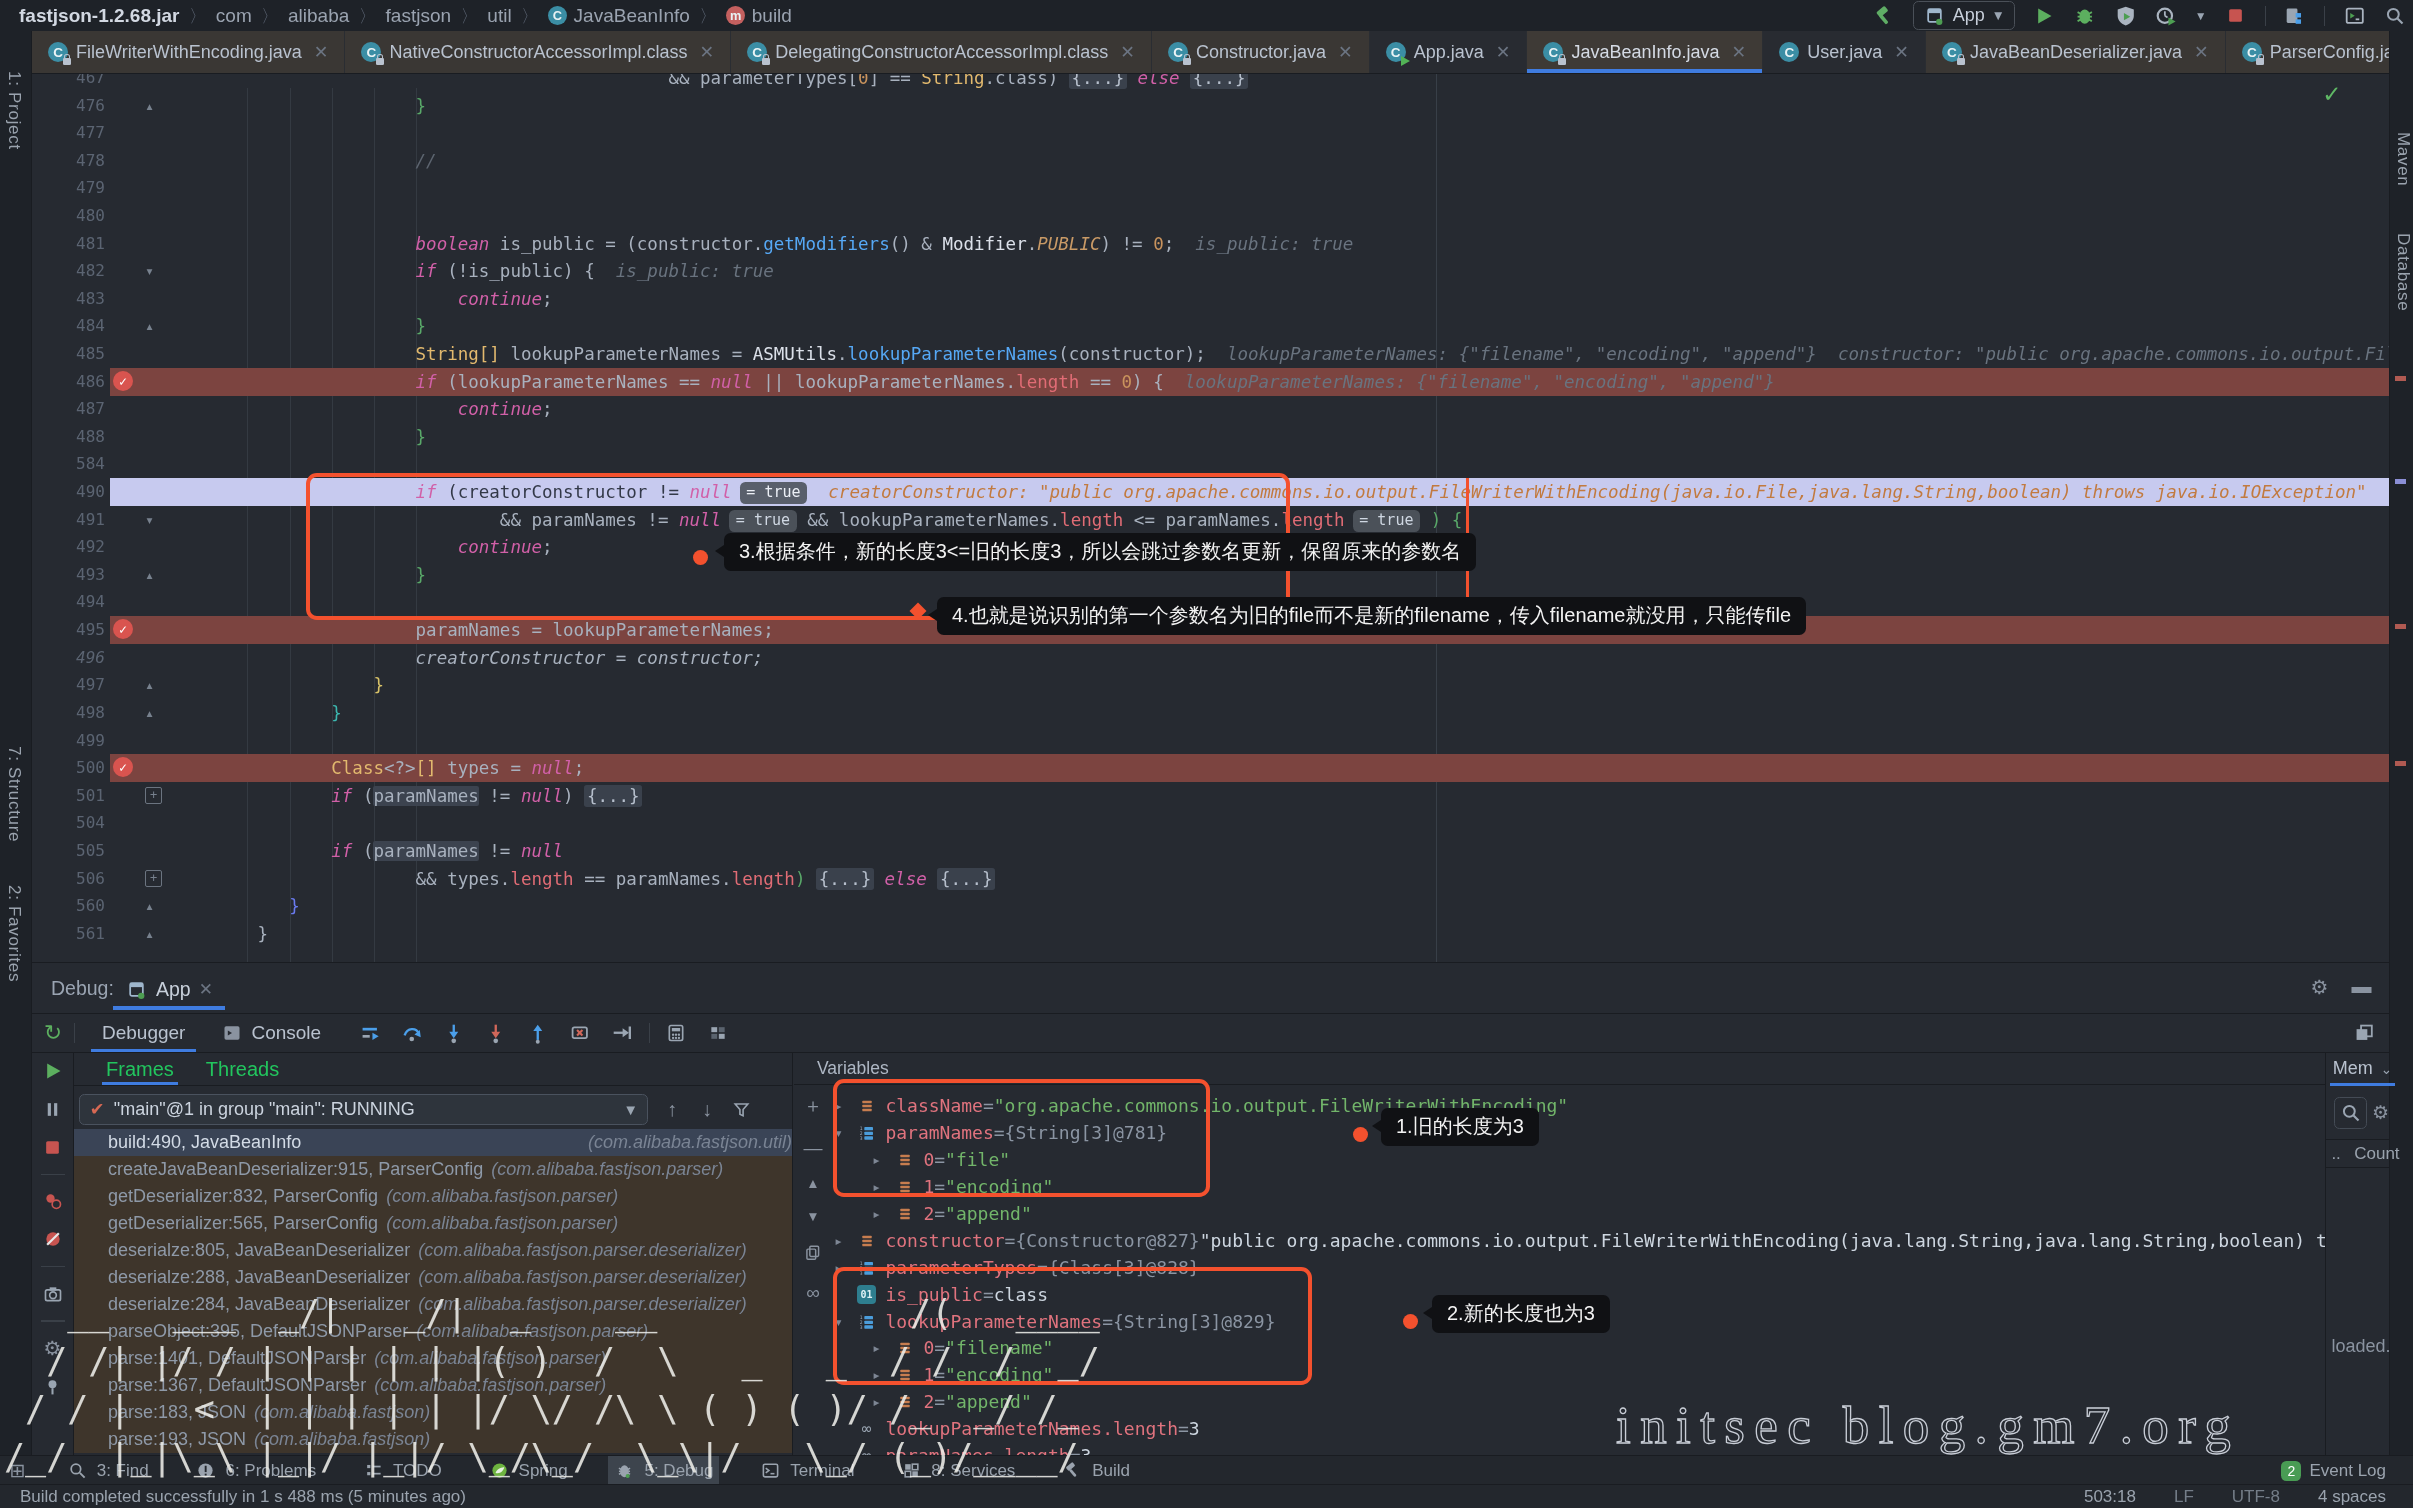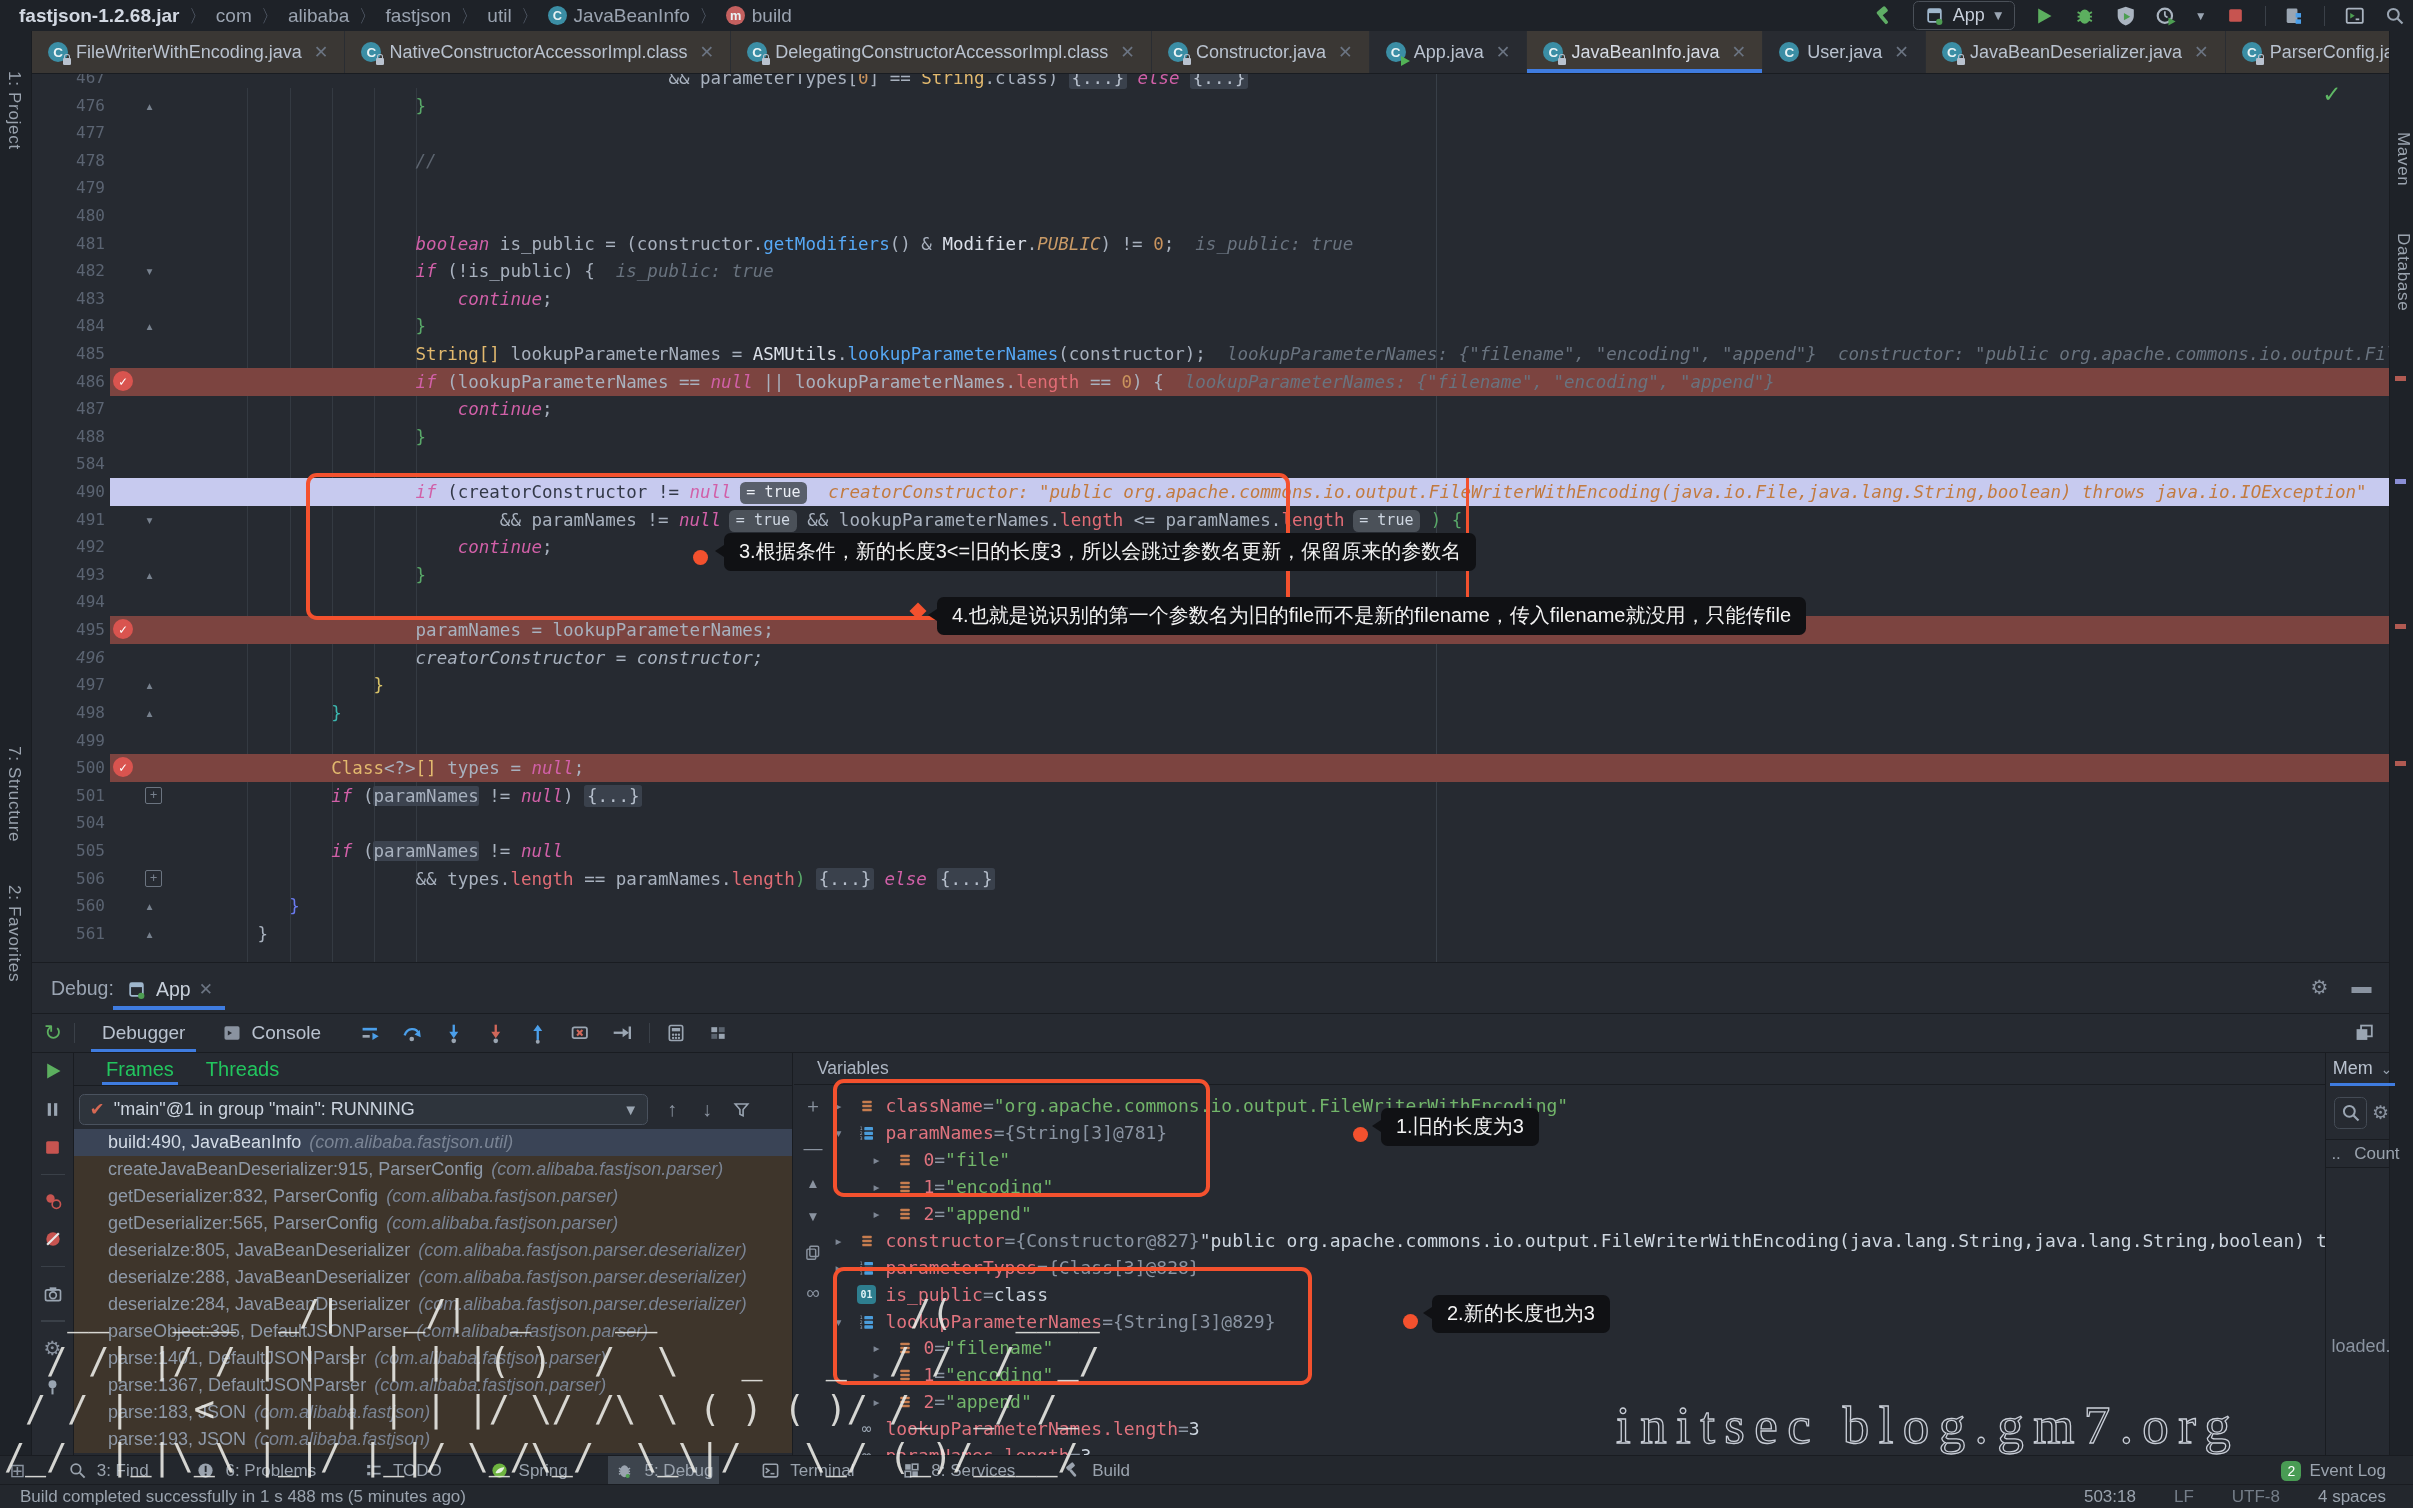--- a/index.html
+++ b/index.html
@@ -85,21 +85,21 @@
   #frames-panel{position:absolute;left:42px;top:90px;width:719px;height:403px;border-right:1.3px solid #191c21;box-sizing:border-box;overflow:hidden;}
   #frames-tabs{height:32px;display:flex;align-items:center;border-bottom:1.3px solid #191c21;}
   .ftab{font-size:20px;color:#22c55e;margin-left:32px;height:100%;display:flex;align-items:center;position:relative;}
   .ftab.sel::after{content:'';position:absolute;left:-4px;right:-4px;bottom:0;height:3.4px;background:#3f7ce0;}
   #thread-row{height:38px;display:flex;align-items:center;padding:4px 5.4px 1.3px 5.4px;gap:12px;}
   #thread-select{flex:0 0 569px;height:31px;background:#2e343c;border:1.3px solid #4a525e;border-radius:5.4px;display:flex;align-items:center;padding:0 9.4px;box-sizing:border-box;font-size:18px;color:#ccd4df;}
   #thread-select .chk{color:#d66853;margin-right:9.4px;font-size:17.5px;}
   #thread-select .dd{margin-left:auto;color:#9aa5b2;font-size:15px;}
   .frow{height:27px;display:flex;align-items:center;padding-left:34px;font-size:18px;color:#8e99a8;background:#3e352b;white-space:nowrap;overflow:hidden;}
   .frow .pkg{font-style:italic;color:#7a8494;margin-left:8px;}
-  .frow.user{background:#3a4456;color:#d3dbe6;}
+  .frow.user{background:#3a4456;color:#d3dbe6;justify-content:space-between;}
   
   #vars-panel{position:absolute;left:762px;top:90px;width:1531px;height:403px;overflow:hidden;}
   #vars-header{height:31px;border-bottom:1.3px solid #191c21;display:flex;align-items:center;padding-left:23px;font-size:17.5px;color:#aeb7c4;}
   #vars-tools{position:absolute;left:4px;top:40px;width:30px;display:flex;flex-direction:column;gap:17.5px;align-items:center;color:#8a93a0;font-size:19px;}
   .vrow{position:absolute;left:40px;height:27px;display:flex;align-items:center;font-family:"DejaVu Sans Mono","Liberation Mono",monospace;font-size:18px;white-space:nowrap;}
   .vrow .chev{width:23px;color:#7d8694;font-size:15px;}
   .vicon{width:19px;height:19px;border-radius:4px;margin-right:9.4px;display:inline-flex;align-items:center;justify-content:center;flex:0 0 auto;}
   .vname{color:#e0737e;}
   .vop{color:#8b95a3;}
   .vref{color:#8b95a3;}

